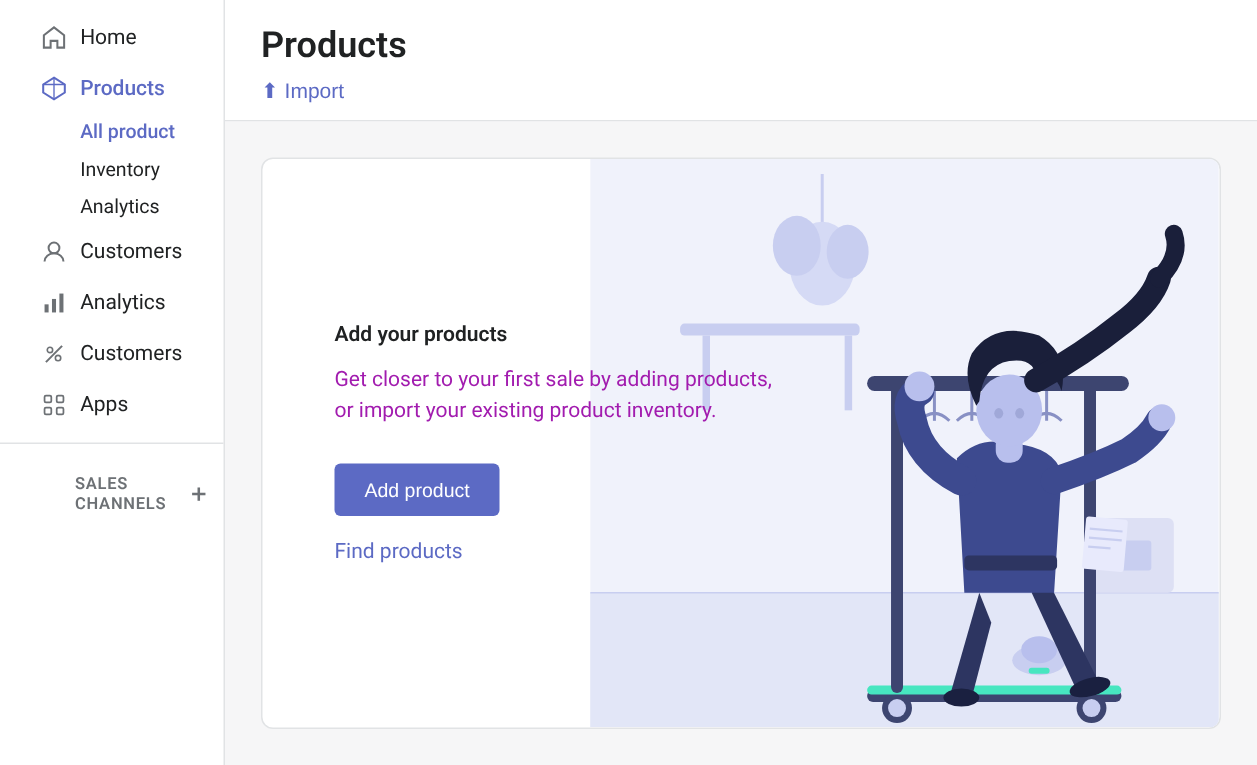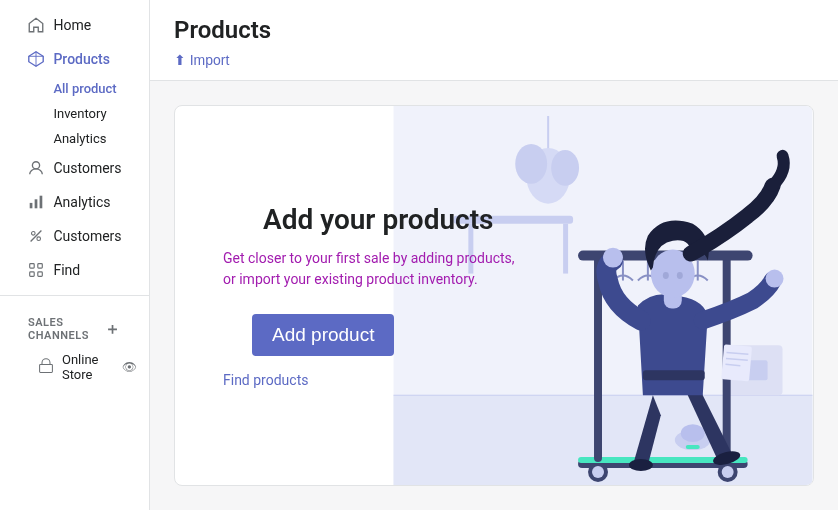--- a/index.html
+++ b/index.html
@@ -3,39 +3,39 @@
   <meta charset="utf-8">
   <style>
     * { box-sizing: border-box; margin: 0; padding: 0; }
     body { font-family: -apple-system, BlinkMacSystemFont, 'Segoe UI', Roboto, sans-serif; display: flex; height: 510px; width: 838px; overflow: hidden; background: #f6f6f7; }
 
     
     .sidebar { width: 150px; background: #fff; border-right: 1px solid #e1e3e5; display: flex; flex-direction: column; height: 100%; padding-top: 0; flex-shrink: 0; align-items: center; }
     .sidebar-item { display: flex; align-items: center; gap: 8px; padding: 8px 12px; cursor: pointer; font-size: 14px; color: #202223; text-decoration: none; }
     .sidebar-item.active { color: #5c6ac4; font-weight: 500; }
     .sidebar-item .icon { width: 18px; height: 18px; display: flex; align-items: center; justify-content: center; flex-shrink: 0; }
-    .sidebar-section-title { font-size: 11px; font-weight: 600; color: #6d7175; padding: 12px 28px 4px; text-transform: uppercase; letter-spacing: 0.5px; display: flex; align-items: center; justify-content: space-between; }
+    .sidebar-section-title { font-size: 11px; font-weight: 600; color: #6d7175; padding: 12px 8px 4px; text-transform: uppercase; letter-spacing: 0.5px; display: flex; align-items: center; justify-content: space-between; margin-left: 42px; }
     .sidebar-sub-item { padding: 5px 12px 5px 38px; font-size: 13px; color: #202223; cursor: pointer; }
     .sidebar-sub-item.active { color: #5c6ac4; font-weight: 500; }
     .sales-channels-section { margin-top: 8px; border-top: 1px solid #e1e3e5; padding-top: 8px; }
     .online-store-row { display: flex; align-items: center; justify-content: space-between; padding: 6px 12px 6px 38px; font-size: 13px; color: #202223; cursor: pointer; }
 
     
     .main { flex: 1; display: flex; flex-direction: column; overflow: hidden; }
     .main-header { background: #fff; border-bottom: 1px solid #e1e3e5; padding: 16px 24px 12px; }
     .main-header h1 { font-size: 24px; font-weight: 600; color: #202223; margin-bottom: 8px; }
     .import-btn { display: flex; align-items: center; gap: 4px; font-size: 14px; color: #5c6ac4; cursor: pointer; background: none; border: none; padding: 0; }
 
     
     .content-area { flex: 1; padding: 24px; display: flex; align-items: stretch; background: #f6f6f7; }
     .content-card { background: #fff; border-radius: 8px; border: 1px solid #e1e3e5; flex: 1; display: flex; align-items: center; padding: 40px 40px 40px 48px; position: relative; overflow: hidden; }
     .content-left { max-width: 300px; z-index: 1; }
-    .content-left h2 { font-size: 28px; font-weight: 600; color: #202223; margin-bottom: 12px; margin-left: 40px; }
+    .content-left h2 { font-size: 14px; font-weight: 600; color: #202223; margin-bottom: 12px; }
     .content-left p { font-size: 14px; color: #a21caf; line-height: 1.5; margin-bottom: 24px; }
-    .add-product-btn { background: #5c6ac4; color: #fff; border: none; border-radius: 4px; padding: 10px 20px; font-size: 19px; font-weight: 500; cursor: pointer; display: inline-block; margin-bottom: 16px; margin-left: 29px; }
+    .add-product-btn { background: #5c6ac4; color: #fff; border: none; border-radius: 4px; padding: 10px 20px; font-size: 13px; font-weight: 500; cursor: pointer; display: inline-block; margin-bottom: 16px; }
     .find-products-link { font-size: 14px; color: #5c6ac4; cursor: pointer; display: block; }
 
     
     .illustration { position: absolute; right: 0; top: 0; bottom: 0; width: 420px; display: flex; align-items: center; justify-content: center; overflow: hidden; }
 
     
     .illus-svg { width: 100%; height: 100%; }
 
     
     .home-icon { font-size: 15px; }
@@ -111,40 +111,28 @@
 
     <div class="sidebar-item">
       <span class="icon">
         <svg width="18" height="18" viewBox="0 0 20 20" fill="none">
             <rect x="3" y="3" width="5" height="5" rx="1" stroke="#6d7175" stroke-width="1.3"></rect>
             <rect x="12" y="3" width="5" height="5" rx="1" stroke="#6d7175" stroke-width="1.3"></rect>
             <rect x="3" y="12" width="5" height="5" rx="1" stroke="#6d7175" stroke-width="1.3"></rect>
             <rect x="12" y="12" width="5" height="5" rx="1" stroke="#6d7175" stroke-width="1.3"></rect>
           </svg>
       </span>
-      <span>Find</span>
+      <span>Apps</span>
     </div>
   </div>
 
   <div class="sales-channels-section">
     <div class="sidebar-section-title">
       <span>SALES CHANNELS</span>
       <span class="plus-icon">＋</span>
-    </div>
-    <div class="online-store-row">
-      <span style="display:flex;align-items:center;gap:8px;">
-        <span class="icon">
-          <svg width="16" height="16" viewBox="0 0 20 20" fill="none">
-              <rect x="2" y="8" width="16" height="10" rx="1" stroke="#6d7175" stroke-width="1.3"></rect>
-              <path d="M5 8V6a5 5 0 0 1 10 0v2" stroke="#6d7175" stroke-width="1.3" fill="none"></path>
-            </svg>
-        </span>
-        <span style="font-size:13px;">Online Store</span>
-      </span>
-      <span class="eye-icon">👁</span>
     </div>
   </div>
 </nav>
 
 <div class="main">
 
   <div class="main-header">
     <h1>Products</h1>
     <button class="import-btn">
       <span style="font-size:14px;">⬆</span>

